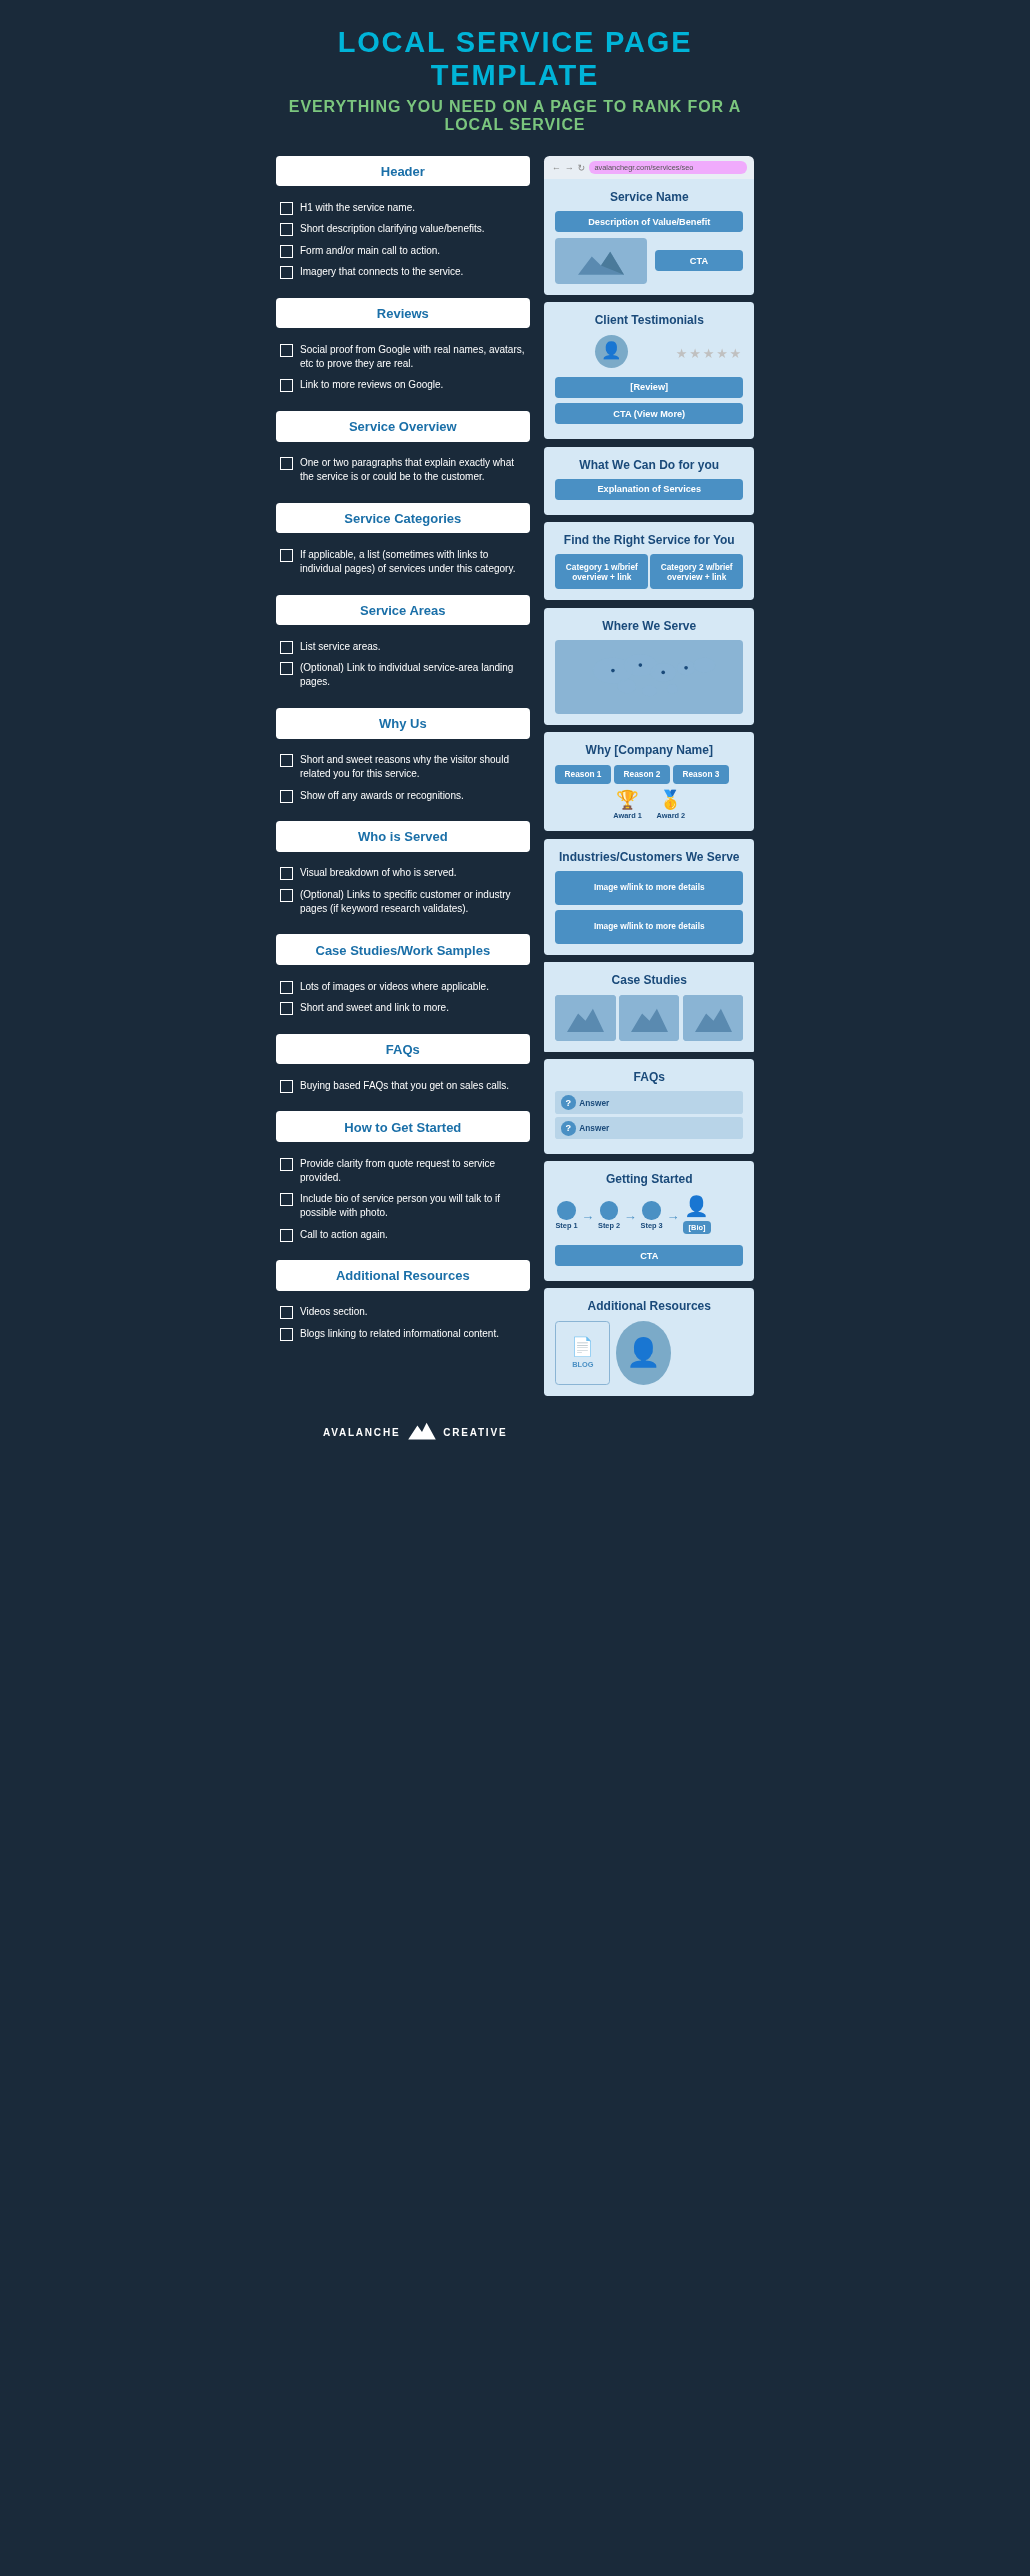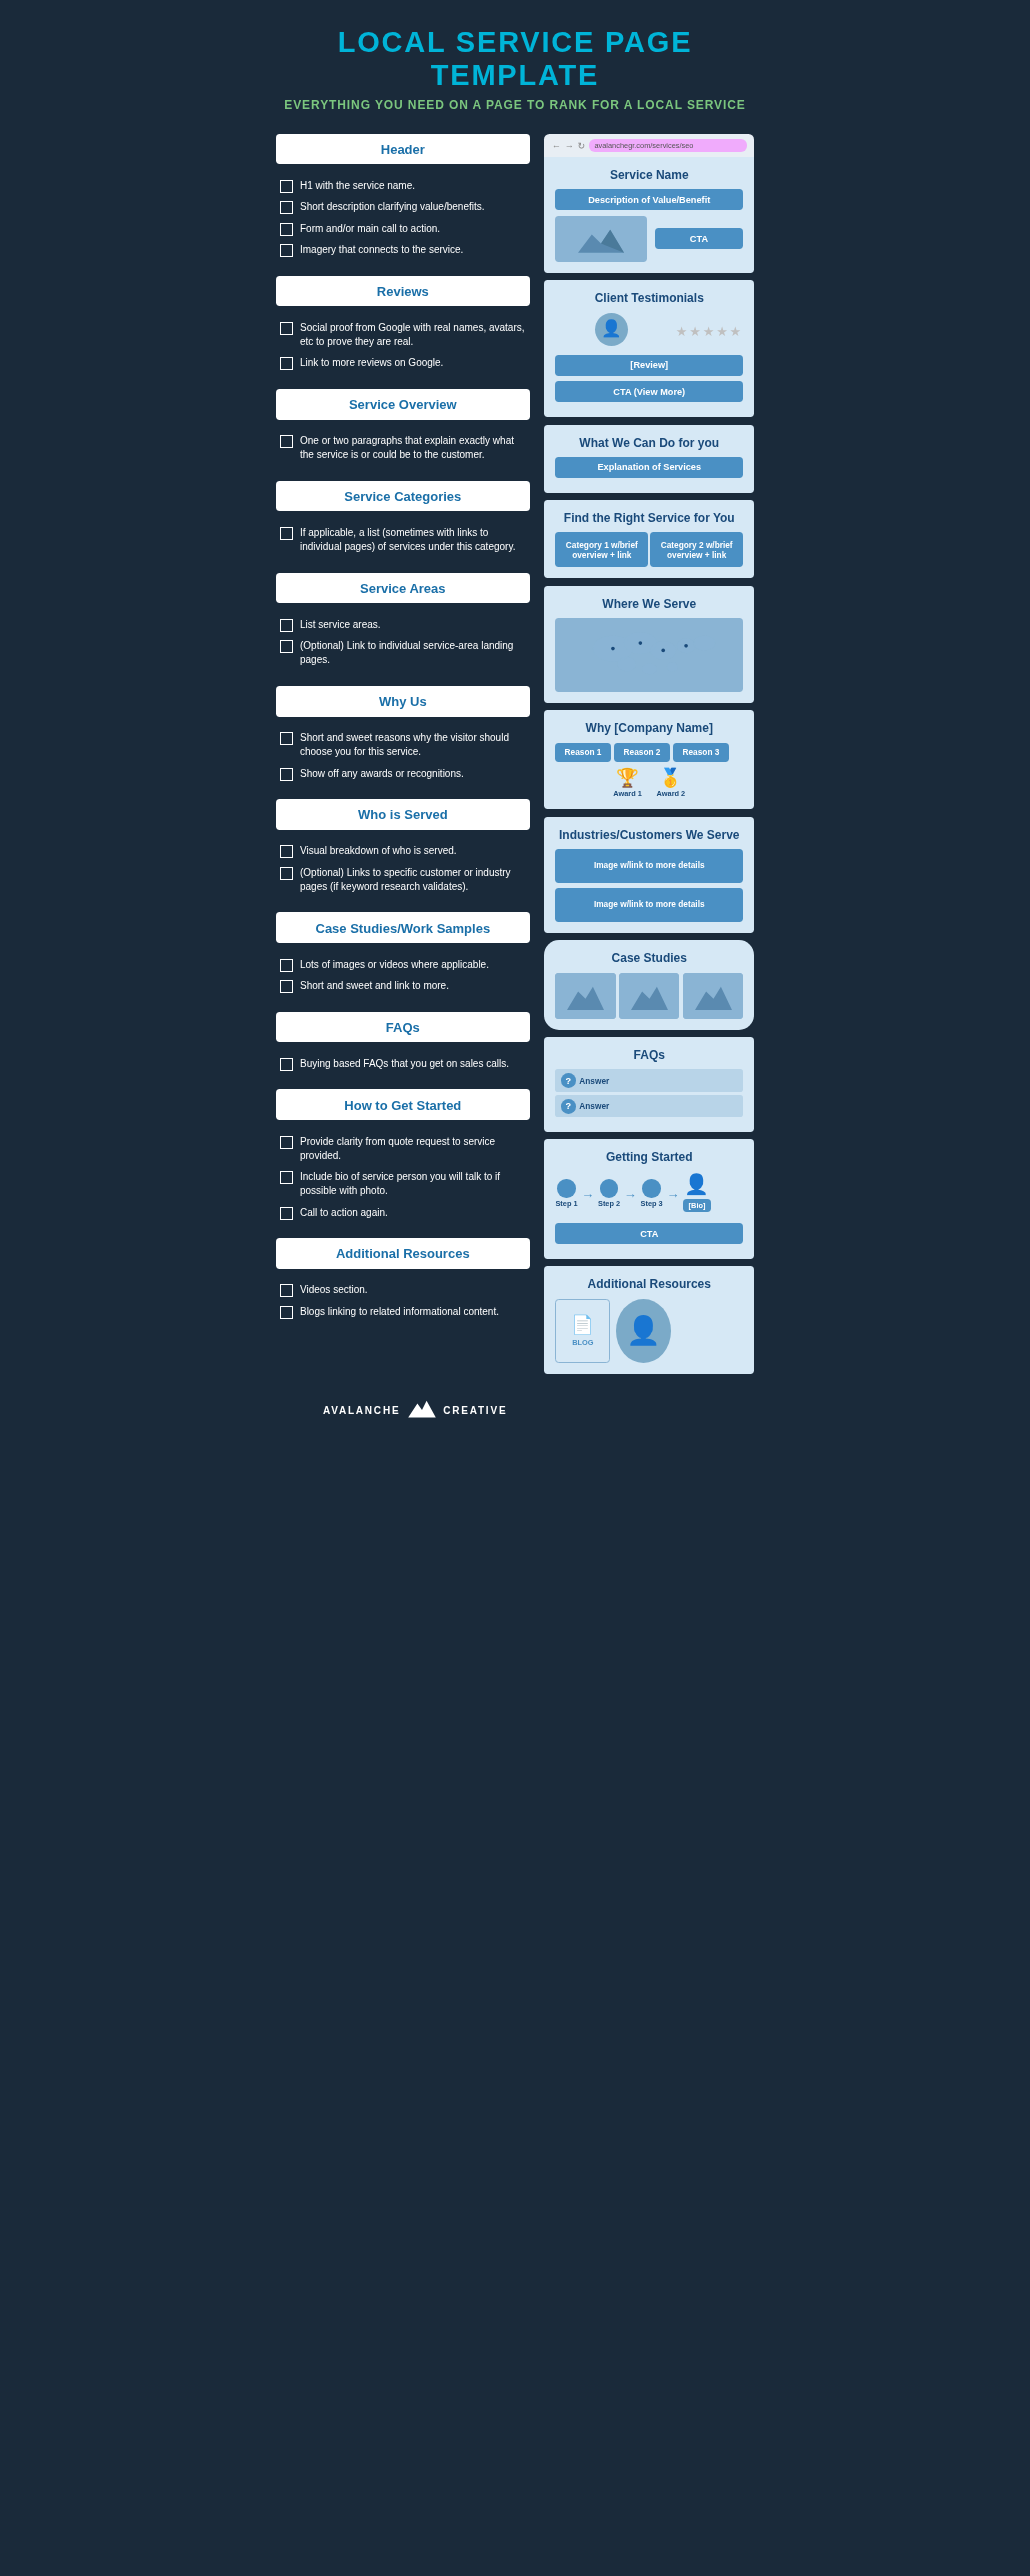--- a/index.html
+++ b/index.html
@@ -17,21 +17,21 @@
       color: #00b4d8;
       font-size: 29px;
       font-weight: 900;
       letter-spacing: 1.8px;
       text-transform: uppercase;
       margin-bottom: 5.5px;
     }
     .main-subtitle {
       text-align: center;
       color: #7bc67e;
-      font-size: 12px;
+      font-size: 16px;
       font-weight: 700;
       letter-spacing: 0.9px;
       text-transform: uppercase;
       margin-bottom: 22px;
     }
 
     
     .two-col {
       display: flex;
       gap: 0;
@@ -452,21 +452,21 @@
             <span>(Optional) Link to individual service-area landing pages.</span>
           </div>
         </div>
 
         <div class="section-label section-gap">
           <span class="section-label-text">Why Us</span>
         </div>
         <div class="checklist">
           <div class="checklist-item">
             <span class="checkbox"></span>
-            <span>Short and sweet reasons why the visitor should choose you for this service.</span>
+            <span>Short and sweet reasons why the visitor should related you for this service.</span>
           </div>
           <div class="checklist-item">
             <span class="checkbox"></span>
             <span>Show off any awards or recognitions.</span>
           </div>
         </div>
 
         <div class="section-label section-gap">
           <span class="section-label-text">Who is Served</span>
         </div>
@@ -631,21 +631,21 @@
         </div>
 
         <div class="right-section-bordered" style="background:#d6e8f5; margin-bottom:7.4px; border-radius:3.7px;">
           <div class="right-section-title">Industries/Customers We Serve</div>
           <div class="industry-boxes">
             <div class="industry-box">Image w/link to more details</div>
             <div class="industry-box">Image w/link to more details</div>
           </div>
         </div>
 
-        <div class="right-section-bordered" style="background:#d6e8f5; padding:11px; margin-bottom:7.4px; border-radius:15px;">
+        <div class="right-section-bordered" style="background:#d6e8f5; padding:11px; margin-bottom:7.4px; border-radius:1px;">
           <div class="right-section-title">Case Studies</div>
           <div class="case-images">
             <div class="case-img">
               <div style="width:100%; height:100%; background:#8ab4d4; border-radius:3.7px; display:flex; align-items:center; justify-content:center;">
                 <svg width="37" height="28" viewBox="0 0 40 30">
                   <polygon points="0,30 12,10 20,18 28,5 40,30" fill="#5a8ab0"></polygon>
                 </svg>
               </div>
             </div>
             <div class="case-img">

